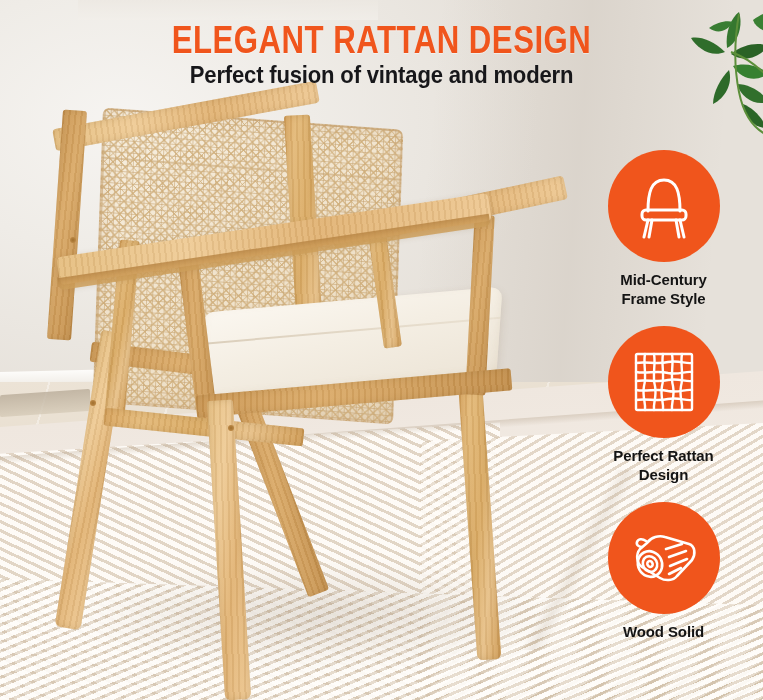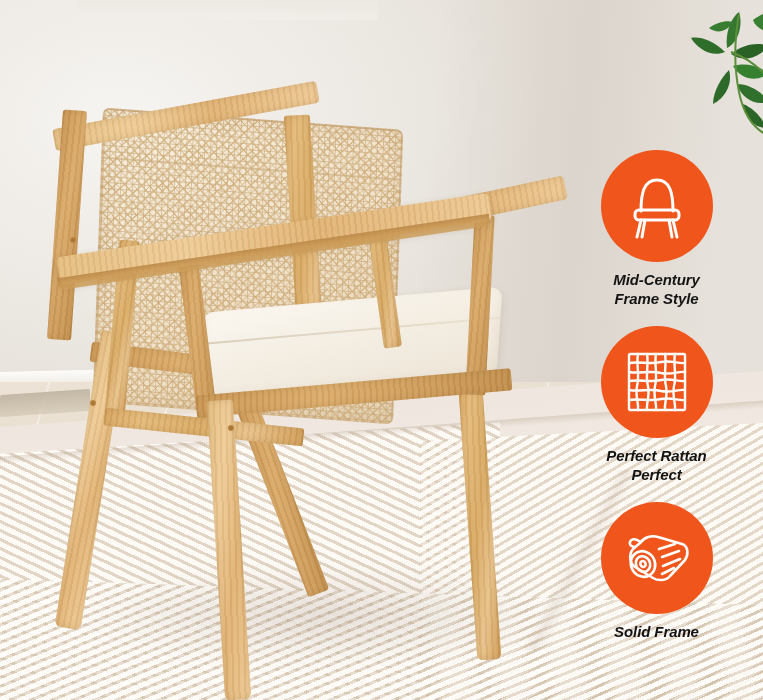--- a/index.html
+++ b/index.html
@@ -132,21 +132,21 @@
     border-radius:10px 12px 10px 14px;
     transform:rotate(-5deg) skewX(-9deg);
     box-shadow:0 4px 10px rgba(120,95,60,.18), inset 0 -5px 9px rgba(180,155,120,.16);
   }
   .cushion-pipe{
     position:absolute;left:0;right:0;top:30px;height:2px;
     background:linear-gradient(90deg,rgba(190,170,140,.5),rgba(210,195,170,.25));
   }
 
   
-  .badges{position:absolute;right:15px;top:150px;width:183px;font-style:italic;}
+  .badges{position:absolute;right:8px;top:150px;width:183px;}
   .badge{width:183px;text-align:center;margin-bottom:18px;}
   .circle{
     width:112px;height:112px;border-radius:50%;margin:0 auto;
     display:flex;align-items:center;justify-content:center;
   }
   .badge-label{
     margin-top:9px;font-size:15px;font-weight:bold;color:#141414;
     line-height:1.24;letter-spacing:-.1px;
   }
 
@@ -273,20 +273,24 @@
 
     <div class="wood dark" style="left:272px;top:300px;width:22px;height:200px;transform:rotate(-21deg);z-index:4;">
         <div class="grain"></div>
       </div>
 
     <div class="wood" style="left:468px;top:290px;width:24px;height:270px;transform:rotate(-4deg);z-index:3;border-radius:3px 3px 6px 6px;">
         <div class="grain"></div>
       </div>
   </div>
 
+  <div class="header-wrap">
+    <div class="headline">ELEGANT RATTAN DESIGN</div>
+    <div class="subheadline">Perfect fusion of vintage and modern</div>
+  </div>
 
   <div class="badges">
 
     <div class="badge">
       <div class="circle" style="background:#F0551C;">
         <svg width="66" height="70" viewBox="0 0 66 70">
           <g fill="none" stroke="#ffffff" stroke-width="3" stroke-linecap="round" stroke-linejoin="round">
             <path d="M17 40 C17 22 20 9 33 9 C46 9 49 22 49 40"></path>
             <rect x="11" y="39" width="44" height="10" rx="4"></rect>
             <path d="M17 49 L13 66"></path>
@@ -315,39 +319,39 @@
             <path d="M5 14 C16 12 26 16 37 13 C48 11 54 15 61 14"></path>
             <path d="M5 23 C16 25 26 21 37 24 C48 26 54 22 61 23"></path>
             <path d="M5 32 C16 30 26 34 37 31 C48 29 54 33 61 32"></path>
             <path d="M5 41 C16 43 26 39 37 42 C48 44 54 40 61 41"></path>
             <path d="M5 51 C16 49 26 53 37 50 C48 48 54 52 61 51"></path>
           </g>
         </svg>
       </div>
       <div class="badge-label">
         <div>Perfect Rattan</div>
-        <div>Perfect</div>
+        <div>Design</div>
       </div>
     </div>
 
     <div class="badge">
       <div class="circle" style="background:#F0551C;">
         <svg width="70" height="62" viewBox="0 0 70 62">
           <g fill="none" stroke="#ffffff" stroke-width="2.6" stroke-linecap="round" stroke-linejoin="round">
             <path d="M18 16 C22 10 30 8 36 10 L60 17 C66 19 67 27 63 33 L48 49 C44 54 36 54 31 51 L13 40 C7 36 7 27 11 22 Z"></path>
             <ellipse cx="21" cy="37" rx="12" ry="13" transform="rotate(-28 21 37)"></ellipse>
             <ellipse cx="21" cy="37" rx="7" ry="8" transform="rotate(-28 21 37)"></ellipse>
             <ellipse cx="21" cy="37" rx="2.6" ry="3" transform="rotate(-28 21 37)"></ellipse>
             <path d="M17 14 C13 11 9 12 8 15 C7 18 10 20 13 20"></path>
             <path d="M37 22 L53 17"></path>
             <path d="M40 30 L57 24"></path>
             <path d="M41 39 L58 32"></path>
             <path d="M40 47 L52 41"></path>
           </g>
         </svg>
       </div>
       <div class="badge-label">
-        <div>Solid Frame</div>
+        <div>Wood Solid</div>
       </div>
     </div>
 
   </div>
 </div>
 
 </body></html>

